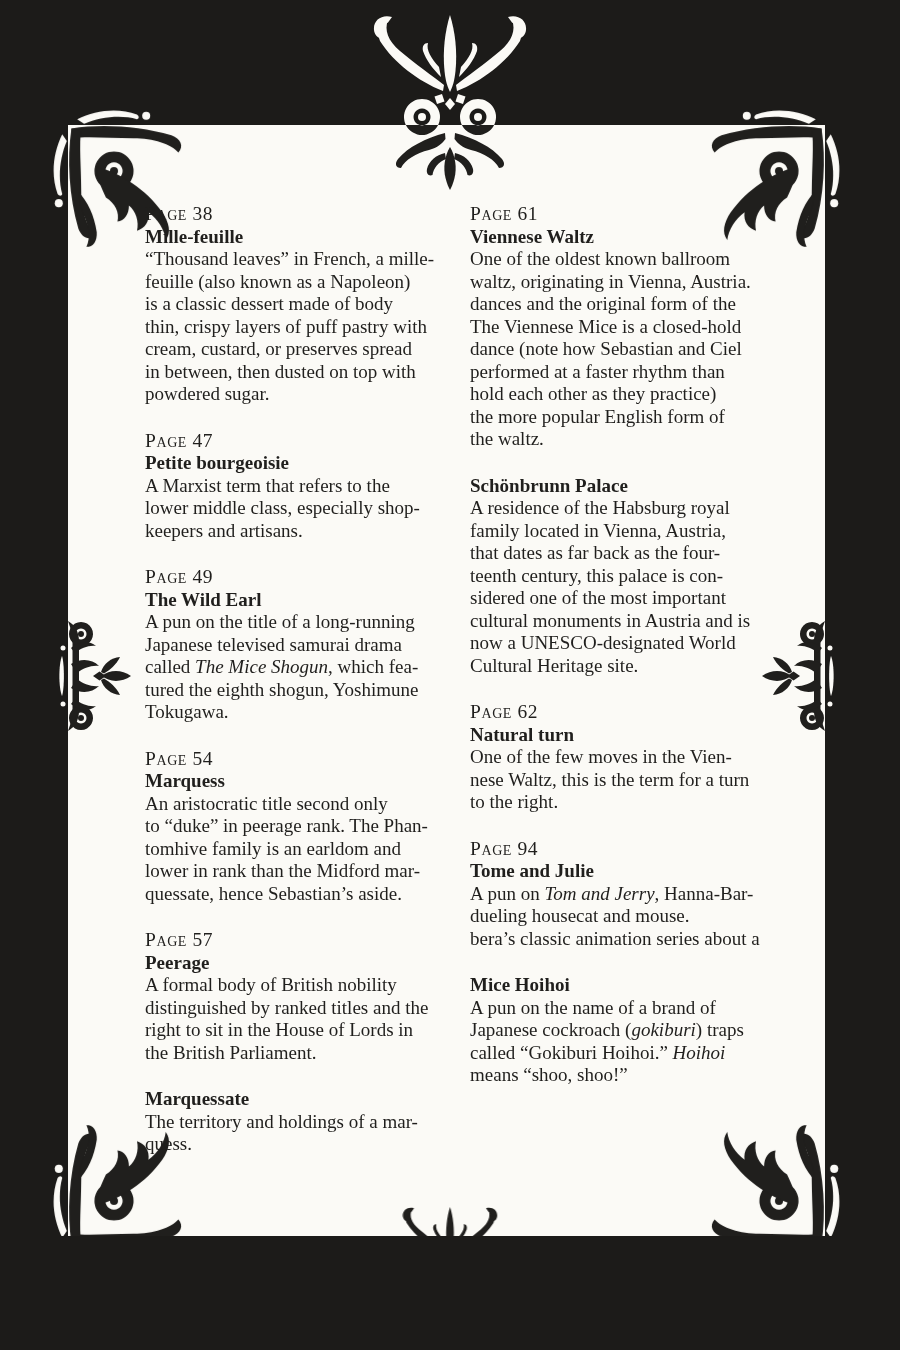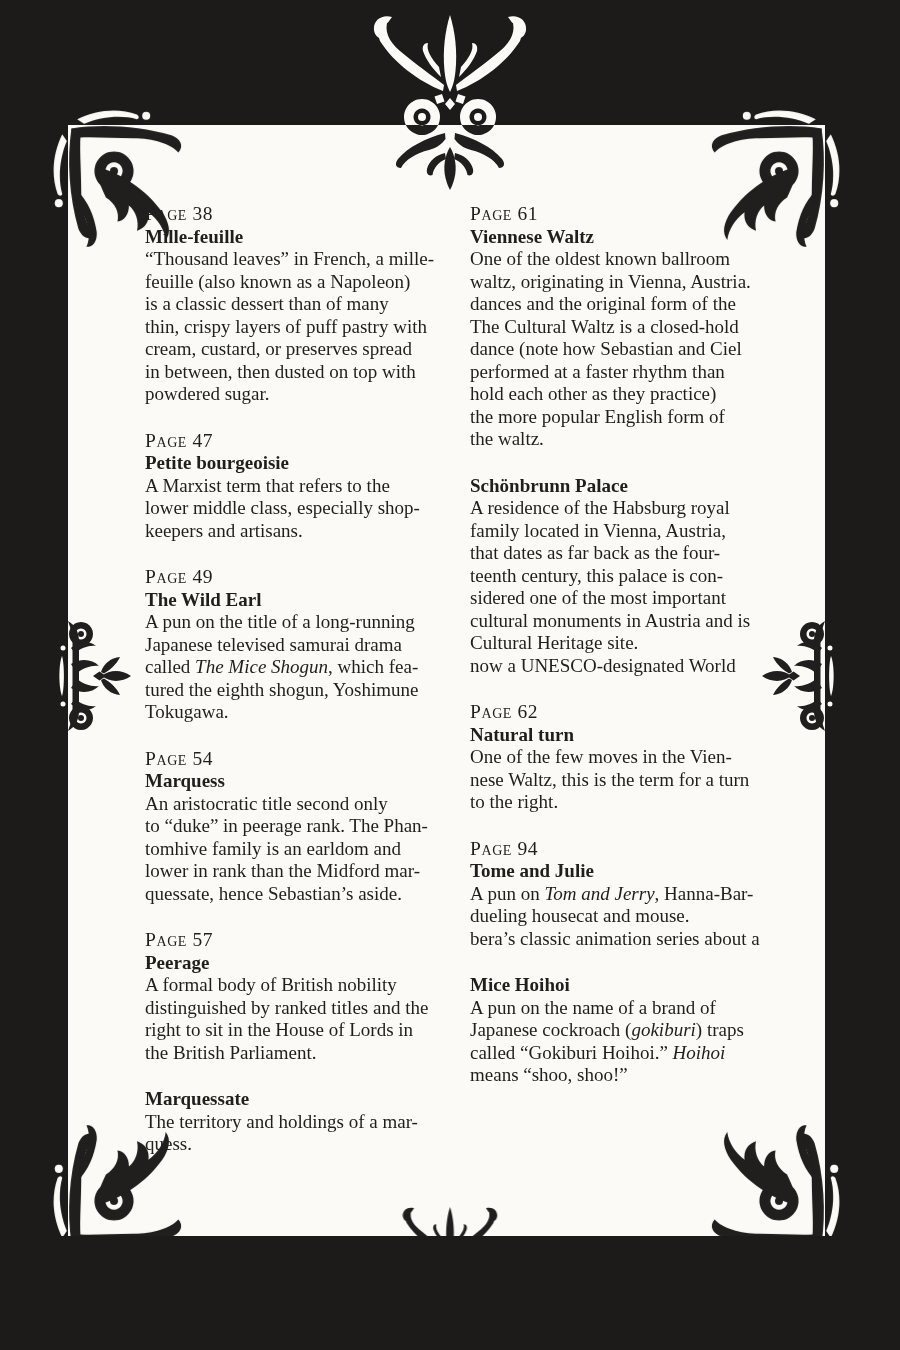--- a/index.html
+++ b/index.html
@@ -125,21 +125,21 @@
     </g>
   </svg>
 
   <div class="textlayer">
     <div class="column col-left">
         <div class="entry">
           <div class="page-label">Page 38</div>
           <div class="term">Mille-feuille</div>
           <div class="line"><span>“Thousand leaves” in French, a mille-</span></div>
           <div class="line"><span>feuille (also known as a Napoleon)</span></div>
-          <div class="line"><span>is a classic dessert than of many</span></div>
+          <div class="line"><span>is a classic dessert made of body</span></div>
           <div class="line"><span>thin, crispy layers of puff pastry with</span></div>
           <div class="line"><span>cream, custard, or preserves spread</span></div>
           <div class="line"><span>in between, then dusted on top with</span></div>
           <div class="line"><span>powdered sugar.</span></div>
         </div>
         <div class="entry">
           <div class="page-label">Page 47</div>
           <div class="term">Petite bourgeoisie</div>
           <div class="line"><span>A Marxist term that refers to the</span></div>
           <div class="line"><span>lower middle class, especially shop-</span></div>
@@ -177,37 +177,37 @@
           <div class="line"><span>quess.</span></div>
         </div>
       </div>
     <div class="column col-right">
         <div class="entry">
           <div class="page-label">Page 61</div>
           <div class="term">Viennese Waltz</div>
           <div class="line"><span>One of the oldest known ballroom</span></div>
           <div class="line"><span>waltz, originating in Vienna, Austria.</span></div>
           <div class="line"><span>dances and the original form of the</span></div>
-          <div class="line"><span>The Cultural Waltz is a closed-hold</span></div>
+          <div class="line"><span>The Viennese Mice is a closed-hold</span></div>
           <div class="line"><span>dance (note how Sebastian and Ciel</span></div>
           <div class="line"><span>performed at a faster rhythm than</span></div>
           <div class="line"><span>hold each other as they practice)</span></div>
           <div class="line"><span>the more popular English form of</span></div>
           <div class="line"><span>the waltz.</span></div>
         </div>
         <div class="entry">
           <div class="term">Schönbrunn Palace</div>
           <div class="line"><span>A residence of the Habsburg royal</span></div>
           <div class="line"><span>family located in Vienna, Austria,</span></div>
           <div class="line"><span>that dates as far back as the four-</span></div>
           <div class="line"><span>teenth century, this palace is con-</span></div>
           <div class="line"><span>sidered one of the most important</span></div>
           <div class="line"><span>cultural monuments in Austria and is</span></div>
+          <div class="line"><span>now a UNESCO-designated World</span></div>
           <div class="line"><span>Cultural Heritage site.</span></div>
-          <div class="line"><span>now a UNESCO-designated World</span></div>
         </div>
         <div class="entry">
           <div class="page-label">Page 62</div>
           <div class="term">Natural turn</div>
           <div class="line"><span>One of the few moves in the Vien-</span></div>
           <div class="line"><span>nese Waltz, this is the term for a turn</span></div>
           <div class="line"><span>to the right.</span></div>
         </div>
         <div class="entry">
           <div class="page-label">Page 94</div>

